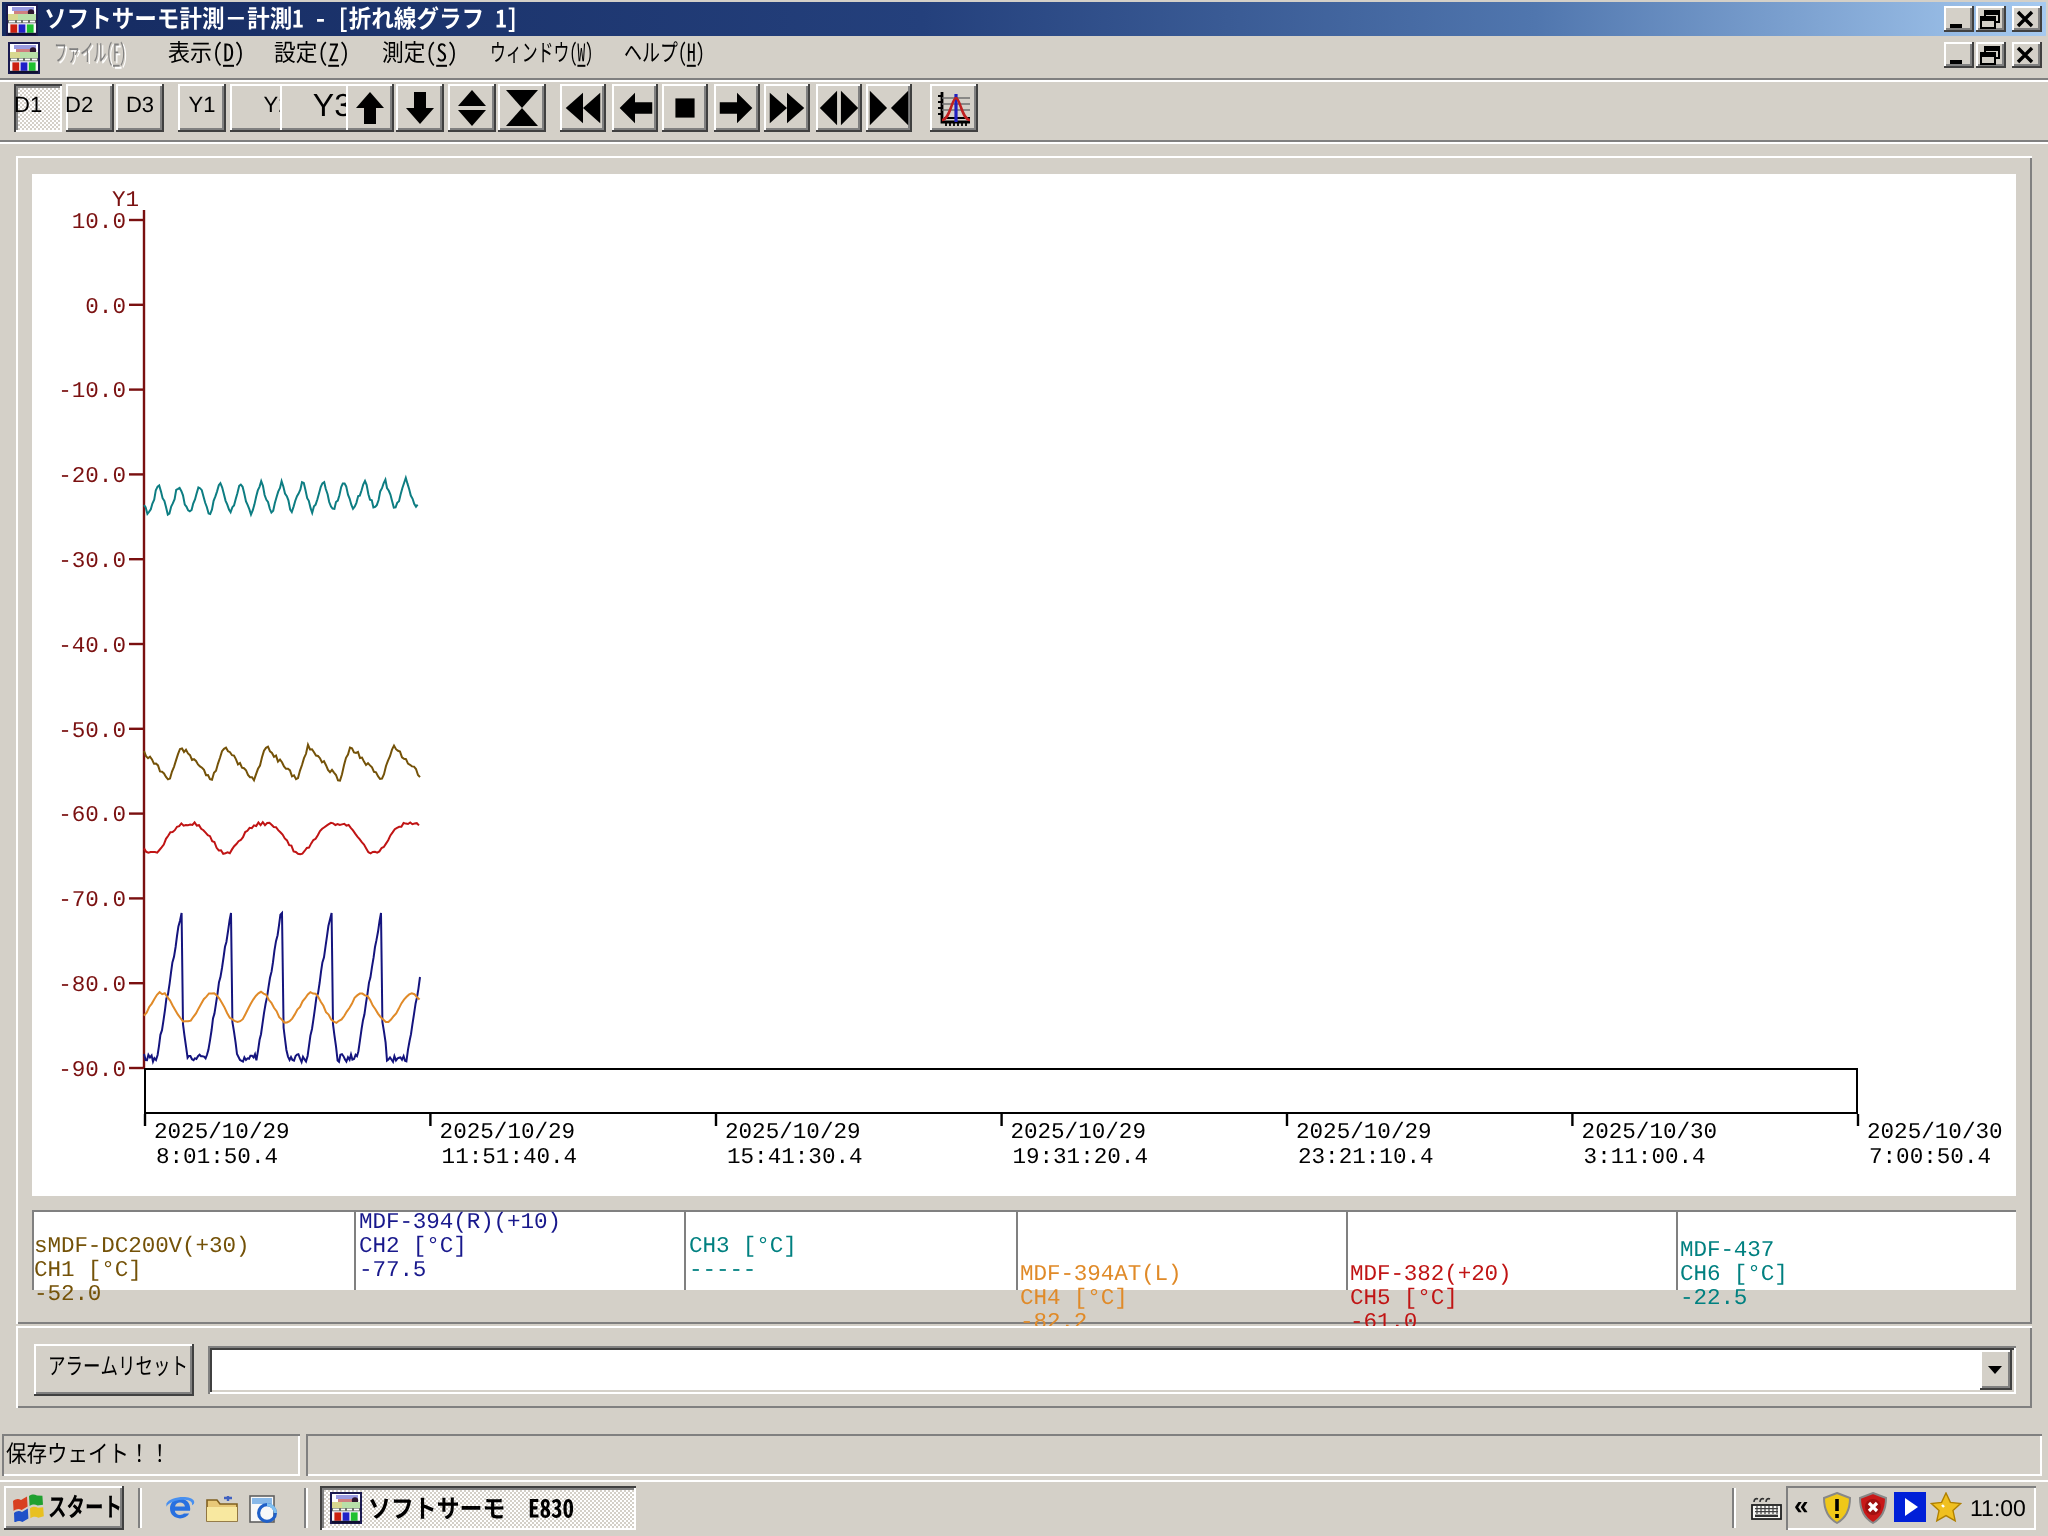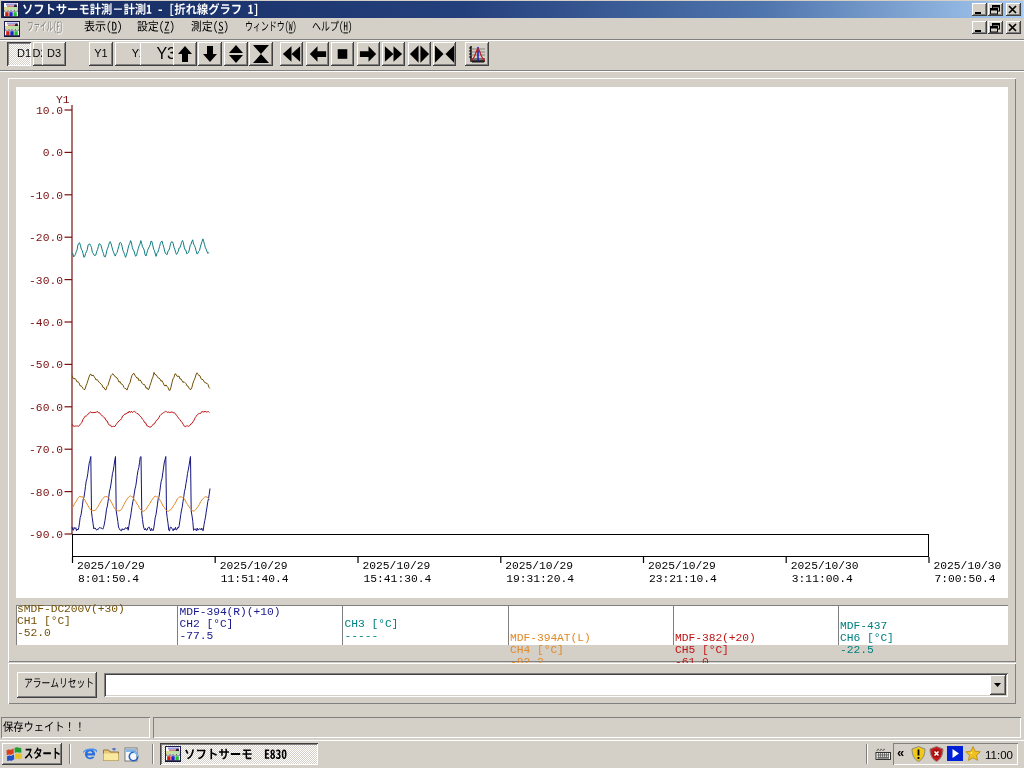--- a/index.html
+++ b/index.html
@@ -111,23 +111,23 @@
       <rect x="2.5" y="5.5" width="7" height="2" fill="#000"></rect>
     </svg>
   </div>
 <div class="abs btn" style="left:1006px;top:21px;width:15px;height:13px">
     <svg width="13" height="13" style="position:absolute;left:0px;top:0px">
       <path d="M3 3 L10 10 M10 3 L3 10" stroke="#000" stroke-width="1.7"></path>
     </svg>
   </div>
 <div class="abs" style="left:0;top:39px;width:1024px;height:1px;background:#808080"></div>
 <div class="abs" style="left:0;top:40px;width:1024px;height:1px;background:#ffffff"></div>
-<div class="abs tbtn pressed" style="left:7px;top:42px;width:24px;height:24px;font-size:11px;text-align:right;line-height:23px">D1</div>
+<div class="abs tbtn pressed" style="left:7px;top:42px;width:24px;height:24px;font-size:11px;text-align:left;line-height:23px">D1</div>
 <div class="abs tbtn" style="left:32.5px;top:42px;width:24px;height:24px;font-size:11px;line-height:23px">D2</div>
-<div class="abs tbtn" style="left:42px;top:42px;width:24px;height:24px;font-size:11px;text-align:center;line-height:23px">D3</div>
+<div class="abs tbtn" style="left:58px;top:42px;width:24px;height:24px;font-size:11px;text-align:center;line-height:23px">D3</div>
 <div class="abs tbtn" style="left:89px;top:42px;width:24px;height:24px;font-size:11px;text-align:center;line-height:23px">Y1</div>
 <div class="abs tbtn" style="left:114.5px;top:42px;width:48px;height:24px;font-size:11px;text-align:center;line-height:23px">Y2</div>
 <div class="abs tbtn" style="left:140px;top:42px;width:36px;height:24px;font-size:16px;text-align:right;line-height:23px">Y3</div>
 <div class="abs tbtn" style="left:172.5px;top:42px;width:24px;height:24px"><svg width="24" height="24" viewBox="0 0 24 24">
       <path d="M12 4 L19 12 L15 12 L15 20 L9 20 L9 12 L5 12 Z" fill="#000"></path>
     </svg></div>
 <div class="abs tbtn" style="left:198px;top:42px;width:24px;height:24px"><svg width="24" height="24" viewBox="0 0 24 24">
       <path d="M12 20 L19 12 L15 12 L15 4 L9 4 L9 12 L5 12 Z" fill="#000"></path>
     </svg></div>
 <div class="abs tbtn" style="left:223.5px;top:42px;width:24px;height:24px"><svg width="24" height="24" viewBox="0 0 24 24">
@@ -227,21 +227,21 @@
     <path d="M56.0 337.2 L57.1 338.9 L58.2 339.3 L59.3 339.0 L60.4 339.0 L61.5 339.0 L62.6 339.3 L63.7 338.0 L64.8 336.7 L65.9 335.3 L67.0 332.4 L68.1 330.9 L69.2 329.1 L70.3 329.0 L71.4 328.1 L72.5 326.4 L73.6 326.1 L74.7 324.7 L75.8 325.8 L76.9 325.5 L78.0 325.6 L79.1 325.3 L80.2 325.5 L81.3 324.2 L82.4 325.8 L83.5 325.6 L84.6 327.4 L85.7 328.1 L86.8 329.3 L87.9 330.6 L89.0 331.1 L90.1 333.6 L91.2 334.0 L92.3 336.9 L93.4 338.2 L94.5 338.1 L95.6 339.9 L96.7 339.6 L97.8 339.2 L98.9 339.6 L100.0 337.7 L101.1 336.1 L102.2 335.0 L103.3 333.6 L104.4 333.0 L105.5 331.6 L106.6 329.0 L107.7 328.4 L108.8 326.9 L109.9 327.1 L111.0 325.7 L112.1 326.0 L113.2 324.2 L114.3 325.6 L115.4 324.1 L116.5 325.6 L117.6 324.5 L118.7 324.4 L119.8 325.4 L120.9 326.5 L122.0 326.6 L123.1 328.1 L124.2 329.1 L125.3 330.3 L126.4 332.2 L127.5 333.2 L128.6 335.6 L129.7 335.8 L130.8 338.7 L131.9 339.0 L133.0 339.9 L134.1 340.1 L135.2 339.8 L136.3 338.5 L137.4 337.0 L138.5 336.8 L139.6 334.7 L140.7 333.0 L141.8 332.4 L142.9 330.6 L144.0 328.5 L145.1 327.4 L146.2 326.6 L147.3 325.8 L148.4 325.1 L149.5 324.4 L150.6 324.7 L151.7 325.5 L152.8 325.0 L153.9 325.5 L155.0 325.2 L156.1 324.9 L157.2 325.8 L158.3 325.5 L159.4 326.9 L160.5 328.2 L161.6 329.8 L162.7 331.3 L163.8 332.6 L164.9 334.1 L166.0 335.3 L167.1 337.2 L168.2 339.1 L169.3 339.7 L170.4 339.0 L171.5 338.9 L172.6 339.3 L173.7 338.7 L174.8 337.0 L175.9 336.5 L177.0 334.8 L178.1 333.1 L179.2 330.7 L180.3 329.2 L181.4 327.6 L182.5 326.9 L183.6 326.4 L184.7 326.4 L185.8 324.5 L186.9 324.8 L188.0 325.0 L189.1 324.2 L190.2 325.1 L191.3 324.8 L192.4 324.6 L193.5 325.7" stroke="#c01414" stroke-width="1.0" fill="none"></path>
     <path d="M56.0 440.0 L56.8 443.0 L57.5 443.1 L58.2 440.4 L59.0 441.7 L59.8 440.7 L60.5 443.8 L61.2 442.1 L62.0 443.0 L62.8 440.5 L63.5 435.9 L64.2 430.4 L65.0 428.1 L65.8 422.8 L66.5 417.9 L67.2 412.3 L68.0 410.1 L68.8 404.8 L69.5 399.3 L70.2 394.2 L71.0 391.4 L71.8 386.5 L72.5 381.0 L73.2 376.2 L74.0 373.4 L74.8 369.5 L75.5 425.1 L76.2 430.6 L77.0 436.2 L77.8 441.9 L78.5 441.0 L79.2 441.0 L80.0 442.6 L80.8 443.1 L81.5 442.1 L82.2 442.5 L83.0 441.1 L83.8 440.3 L84.5 441.1 L85.2 441.1 L86.0 441.3 L86.8 442.2 L87.5 440.4 L88.2 437.9 L89.0 433.2 L89.8 428.0 L90.5 422.2 L91.2 419.9 L92.0 414.8 L92.8 409.5 L93.5 404.1 L94.2 401.7 L95.0 397.0 L95.8 391.5 L96.5 386.4 L97.2 384.0 L98.0 378.7 L98.8 373.1 L99.5 369.5 L100.2 424.0 L101.0 428.8 L101.8 434.3 L102.5 440.0 L103.2 441.4 L104.0 443.0 L104.8 443.4 L105.5 443.8 L106.2 441.7 L107.0 443.0 L107.8 442.2 L108.5 442.4 L109.2 440.9 L110.0 440.9 L110.8 441.7 L111.5 440.1 L112.2 443.2 L113.0 438.4 L113.8 432.9 L114.5 430.1 L115.2 425.2 L116.0 419.6 L116.8 414.9 L117.5 411.7 L118.2 406.9 L119.0 401.9 L119.8 398.7 L120.5 394.1 L121.2 388.4 L122.0 383.6 L122.8 380.6 L123.5 375.7 L124.2 370.3 L125.0 369.5 L125.8 426.9 L126.5 432.5 L127.2 438.0 L128.0 441.3 L128.8 443.0 L129.5 441.5 L130.2 443.0 L131.0 443.3 L131.8 441.0 L132.5 440.3 L133.2 440.1 L134.0 442.2 L134.8 444.0 L135.5 441.4 L136.2 442.6 L137.0 443.7 L137.8 441.0 L138.5 435.9 L139.2 430.8 L140.0 427.5 L140.8 422.1 L141.5 417.1 L142.2 411.8 L143.0 409.8 L143.8 404.5 L144.5 398.9 L145.2 394.2 L146.0 391.7 L146.8 385.9 L147.5 381.1 L148.2 376.0 L149.0 372.8 L149.8 369.5 L150.5 425.1 L151.2 430.6 L152.0 436.2 L152.8 443.3 L153.5 443.9 L154.2 440.4 L155.0 440.1 L155.8 441.2 L156.5 442.7 L157.2 443.8 L158.0 441.6 L158.8 442.9 L159.5 440.3 L160.2 442.8 L161.0 442.5 L161.8 440.4 L162.5 441.1 L163.2 438.6 L164.0 433.1 L164.8 427.4 L165.5 423.1 L166.2 420.3 L167.0 414.6 L167.8 409.5 L168.5 404.3 L169.2 401.8 L170.0 396.4 L170.8 391.7 L171.5 386.5 L172.2 383.2 L173.0 378.9 L173.8 373.3 L174.5 369.5 L175.2 424.0 L176.0 428.8 L176.8 434.3 L177.5 443.3 L178.2 442.8 L179.0 441.7 L179.8 442.9 L180.5 443.9 L181.2 441.1 L182.0 443.2 L182.8 442.2 L183.5 441.9 L184.2 441.7 L185.0 442.9 L185.8 441.1 L186.5 443.4 L187.2 443.7 L188.0 437.8 L188.8 433.4 L189.5 430.1 L190.2 425.2 L191.0 420.1 L191.8 414.7 L192.5 411.7 L193.2 407.4 L194.0 401.5" stroke="#14147e" stroke-width="1.0" fill="none"></path>
     <path d="M56.0 420.8 L57.3 419.4 L58.6 416.5 L59.9 414.8 L61.2 412.5 L62.5 410.4 L63.8 409.1 L65.1 410.1 L66.4 409.6 L67.7 411.6 L69.0 413.2 L70.3 415.7 L71.6 418.0 L72.9 420.2 L74.2 422.0 L75.5 423.7 L76.8 423.6 L78.1 423.6 L79.4 423.3 L80.7 421.4 L82.0 419.7 L83.3 417.2 L84.6 414.9 L85.9 412.6 L87.2 411.3 L88.5 409.7 L89.8 409.7 L91.1 409.6 L92.4 410.7 L93.7 412.3 L95.0 414.5 L96.3 416.8 L97.6 419.6 L98.9 421.9 L100.2 422.7 L101.5 423.6 L102.8 424.0 L104.1 423.6 L105.4 422.6 L106.7 420.1 L108.0 417.5 L109.3 415.0 L110.6 412.8 L111.9 411.0 L113.2 409.7 L114.5 408.9 L115.8 409.8 L117.1 410.4 L118.4 412.9 L119.7 414.4 L121.0 416.9 L122.3 418.6 L123.6 421.6 L124.9 422.8 L126.2 424.3 L127.5 424.2 L128.8 423.6 L130.1 422.3 L131.4 420.2 L132.7 417.8 L134.0 416.5 L135.3 413.7 L136.6 412.1 L137.9 410.2 L139.2 409.1 L140.5 409.8 L141.8 409.9 L143.1 411.4 L144.4 413.9 L145.7 415.9 L147.0 419.1 L148.3 420.3 L149.6 422.8 L150.9 423.8 L152.2 424.4 L153.5 423.4 L154.8 422.7 L156.1 421.0 L157.4 418.8 L158.7 417.0 L160.0 414.8 L161.3 411.9 L162.6 410.7 L163.9 409.8 L165.2 409.8 L166.5 410.7 L167.8 411.1 L169.1 413.0 L170.4 415.8 L171.7 417.6 L173.0 419.8 L174.3 421.6 L175.6 422.8 L176.9 424.0 L178.2 424.0 L179.5 422.8 L180.8 421.1 L182.1 419.7 L183.4 417.3 L184.7 414.7 L186.0 412.8 L187.3 411.4 L188.6 410.2 L189.9 409.7 L191.2 410.1 L192.5 411.6 L193.8 412.8" stroke="#e08a28" stroke-width="1.0" fill="none"></path>
   </svg>
 <div class="abs" style="left:16px;top:605px;width:992px;height:40px;background:#fff;border-top:1px solid #808080;border-left:1px solid #808080"></div>
 <div class="abs" style="left:176.5px;top:605px;width:1px;height:40px;background:#808080"></div>
 <div class="abs" style="left:342px;top:605px;width:1px;height:40px;background:#808080"></div>
 <div class="abs" style="left:507.5px;top:605px;width:1px;height:40px;background:#808080"></div>
 <div class="abs" style="left:672.5px;top:605px;width:1px;height:40px;background:#808080"></div>
 <div class="abs" style="left:838px;top:605px;width:1px;height:40px;background:#808080"></div>
-<div class="abs mono" style="left:17px;top:603px;color:#745208;line-height:12.1px">sMDF-DC200V(+30)<br>CH1 [°C]<br>-52.0</div>
+<div class="abs mono" style="left:17px;top:618px;color:#745208;line-height:12.1px">sMDF-DC200V(+30)<br>CH1 [°C]<br>-52.0</div>
 <div class="abs mono" style="left:179.5px;top:606px;color:#18188c;line-height:12.1px">MDF-394(R)(+10)<br>CH2 [°C]<br>-77.5</div>
 <div class="abs mono" style="left:344.5px;top:606px;color:#008080;line-height:12.1px"><br>CH3 [°C]<br>-----</div>
 <div class="abs mono" style="left:510px;top:632px;color:#e08a28;line-height:12.1px">MDF-394AT(L)<br>CH4 [°C]<br>-82.2</div>
 <div class="abs mono" style="left:675px;top:632px;color:#c01414;line-height:12.1px">MDF-382(+20)<br>CH5 [°C]<br>-61.0</div>
 <div class="abs mono" style="left:840px;top:620px;color:#008080;line-height:12.1px">MDF-437<br>CH6 [°C]<br>-22.5</div>
 <div class="abs raised1" style="left:8px;top:663px;width:1008px;height:41px;background:#d4d0c8"></div>
 <div class="abs btn" style="left:17px;top:672px;width:80px;height:26px"></div>
 <svg class="abs" style="left:23.5px;top:676px" width="72" height="19">
     <path transform="translate(0,11.20) scale(0.00875,0.0118)" d="M931 -676 882 -723C867 -720 831 -717 812 -717C752 -717 286 -717 238 -717C201 -717 159 -721 124 -726V-635C163 -639 201 -641 238 -641C285 -641 738 -641 808 -641C775 -579 681 -470 589 -417L655 -364C769 -443 864 -572 904 -640C911 -651 924 -666 931 -676ZM532 -544H442C445 -518 446 -496 446 -472C446 -305 424 -162 269 -68C241 -48 207 -32 179 -23L253 37C508 -90 532 -273 532 -544Z M1231 -745V-662C1258 -664 1290 -665 1321 -665C1376 -665 1657 -665 1713 -665C1747 -665 1781 -664 1805 -662V-745C1781 -741 1746 -740 1714 -740C1655 -740 1375 -740 1321 -740C1289 -740 1257 -741 1231 -745ZM1878 -481 1821 -517C1810 -511 1789 -509 1766 -509C1715 -509 1289 -509 1239 -509C1212 -509 1178 -511 1141 -515V-431C1177 -433 1215 -434 1239 -434C1299 -434 1721 -434 1770 -434C1752 -362 1712 -277 1651 -213C1566 -123 1441 -59 1299 -30L1361 41C1488 6 1614 -53 1719 -168C1793 -249 1838 -353 1865 -452C1867 -459 1873 -472 1878 -481Z M2102 -433V-335C2133 -338 2186 -340 2241 -340C2316 -340 2715 -340 2790 -340C2835 -340 2877 -336 2897 -335V-433C2875 -431 2839 -428 2789 -428C2715 -428 2315 -428 2241 -428C2185 -428 2132 -431 2102 -433Z M3167 -111C3138 -110 3104 -109 3074 -110L3089 -17C3118 -21 3147 -26 3172 -28C3306 -40 3641 -77 3795 -97C3818 -48 3837 -2 3850 34L3934 -4C3892 -107 3783 -308 3712 -411L3637 -377C3674 -329 3719 -251 3759 -172C3649 -157 3457 -136 3310 -122C3360 -252 3459 -559 3488 -653C3501 -695 3512 -721 3522 -746L3422 -766C3419 -740 3415 -716 3403 -670C3375 -572 3273 -252 3217 -114Z M4776 -759H4682C4685 -734 4687 -706 4687 -672C4687 -637 4687 -552 4687 -514C4687 -325 4675 -244 4604 -161C4542 -91 4457 -51 4365 -28L4430 41C4503 16 4603 -27 4668 -105C4740 -191 4773 -270 4773 -510C4773 -548 4773 -632 4773 -672C4773 -706 4774 -734 4776 -759ZM4312 -751H4221C4223 -732 4225 -697 4225 -679C4225 -649 4225 -388 4225 -346C4225 -316 4222 -284 4220 -269H4312C4310 -287 4308 -320 4308 -345C4308 -387 4308 -649 4308 -679C4308 -703 4310 -732 4312 -751Z M5886 -575 5827 -621C5815 -614 5796 -608 5774 -603C5732 -594 5557 -558 5387 -525V-681C5387 -710 5389 -744 5394 -773H5299C5304 -744 5306 -711 5306 -681V-510C5200 -490 5105 -473 5060 -467L5075 -384L5306 -432V-129C5306 -30 5340 18 5526 18C5651 18 5751 10 5840 -2L5844 -88C5744 -69 5648 -59 5532 -59C5412 -59 5387 -81 5387 -150V-448L5765 -524C5735 -464 5662 -354 5587 -286L5657 -244C5737 -327 5816 -452 5862 -535C5868 -548 5879 -565 5886 -575Z M6483 -576 6410 -551C6430 -506 6477 -379 6488 -334L6562 -360C6549 -404 6500 -536 6483 -576ZM6845 -520 6759 -547C6744 -419 6692 -292 6621 -205C6539 -102 6412 -26 6296 8L6362 75C6474 32 6596 -45 6688 -163C6760 -253 6803 -360 6830 -470C6834 -483 6838 -499 6845 -520ZM6251 -526 6177 -497C6196 -462 6251 -324 6266 -272L6342 -300C6323 -352 6271 -483 6251 -526Z M7337 -88C7337 -51 7335 -2 7330 30H7427C7423 -3 7421 -57 7421 -88L7420 -418C7531 -383 7704 -316 7813 -257L7847 -342C7742 -395 7552 -467 7420 -507V-670C7420 -700 7424 -743 7427 -774H7329C7335 -743 7337 -698 7337 -670C7337 -586 7337 -144 7337 -88Z" fill="#000"></path>
   </svg>

